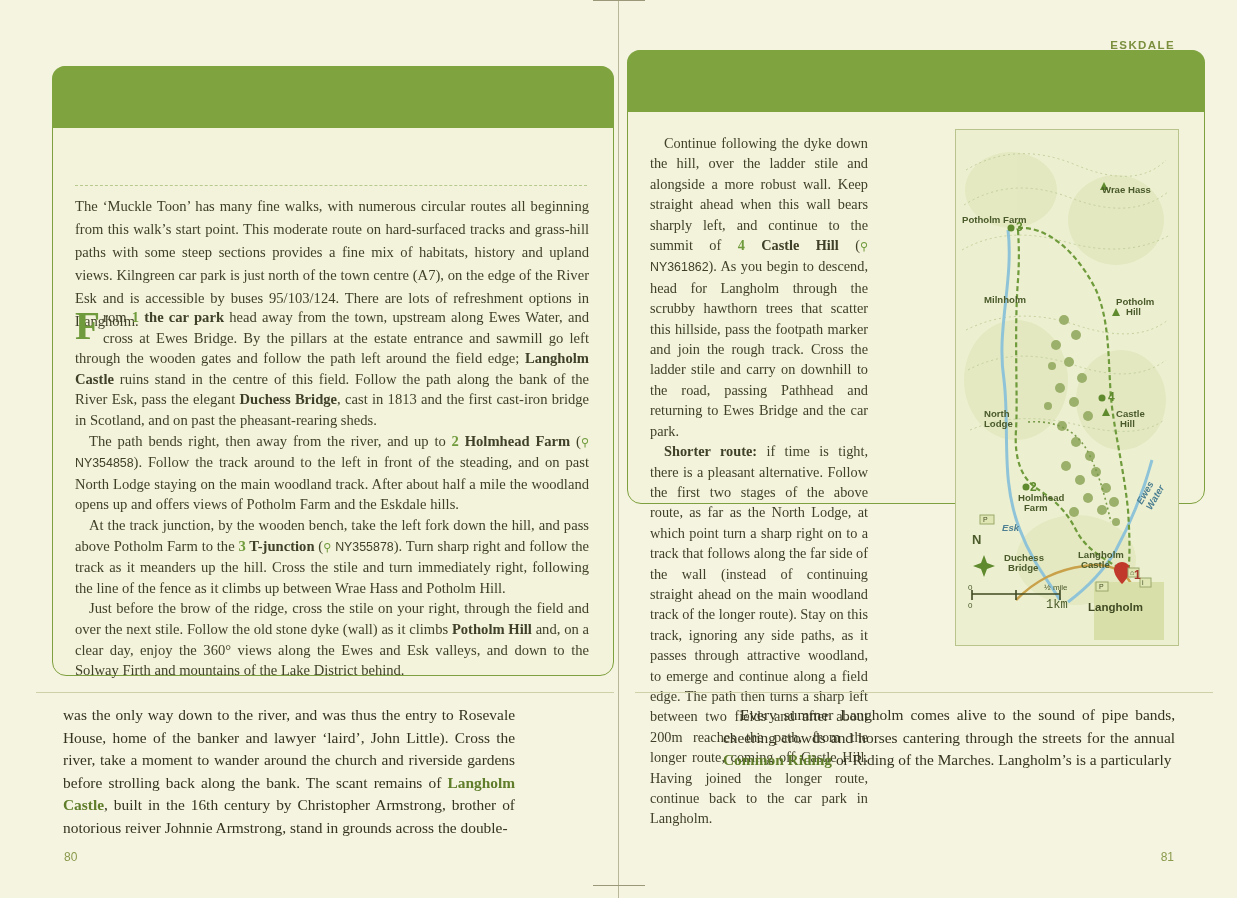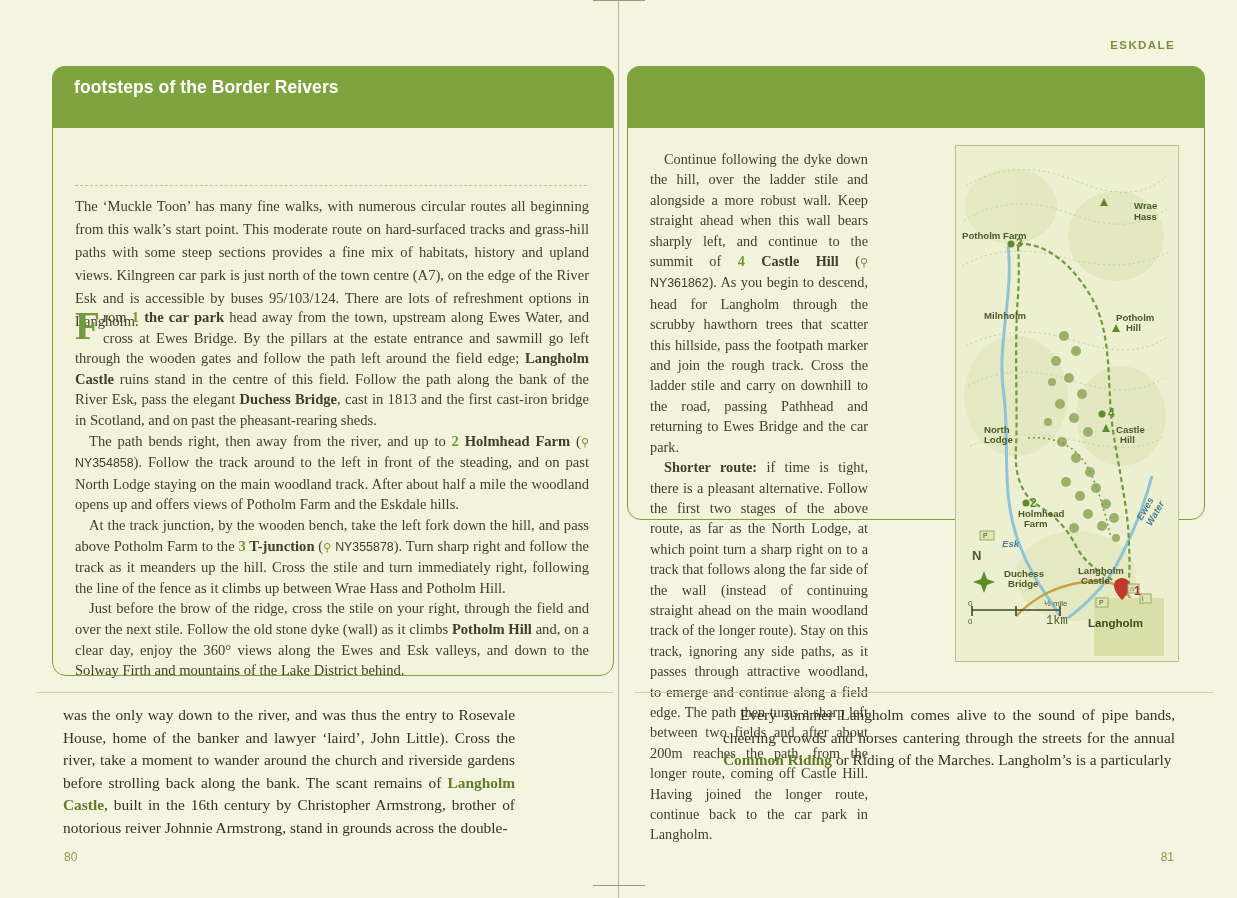--- a/index.html
+++ b/index.html
@@ -38,21 +38,21 @@
   
   .walkbox{
     position:absolute;
     left:52px;top:66px;width:562px;height:610px;
     background:#f3f2da;
     border:1.5px solid #7fa03f;
     border-radius:14px;
     box-sizing:border-box;
   }
   .walkbox-right{
-    left:627px;top:66px;width:578px;height:454px;
+    left:627px;top:50px;width:578px;height:454px;
   }
   .walk-header{
     position:absolute;left:-1px;top:-1px;
     width:562px;height:62px;
     background:#7ea33f;
     border-radius:13px 13px 0 0;
     box-sizing:border-box;
     padding:10px 22px 0 22px;
   }
   .walk-header.right{width:578px;}
@@ -154,21 +154,20 @@
 
   <div class="spine"></div>
   <div class="crop-top"></div>
   <div class="crop-bot"></div>
 
   <div class="running-head rh-left">ANNANDALE &amp; ESKDALE</div>
   <div class="running-head rh-right">ESKDALE</div>
 
   <div class="walkbox">
     <div class="walk-header">
-      <div class="walk-title">footsteps of the Border Reivers</div>
     </div>
 
     <div class="dashline"></div>
 
     <div class="intro">The ‘Muckle Toon’ has many fine walks, with numerous circular routes all beginning from this walk’s start point. This moderate route on hard-surfaced tracks and grass-hill paths with some steep sections provides a fine mix of habitats, history and upland views. Kilngreen car park is just north of the town centre (A7), on the edge of the River Esk and is accessible by buses 95/103/124. There are lots of refreshment options in Langholm.</div>
 
     <div class="body-col">
       <p class="first">
         <span class="dropcap">F</span><span>rom </span><span class="num">1</span><b class="place"> the car park</b><span> head away from the town, upstream along Ewes Water, and cross at Ewes Bridge. By the pillars at the estate entrance and sawmill go left through the wooden gates and follow the path left around the field edge; </span><b class="place">Langholm Castle</b><span> ruins stand in the centre of this field. Follow the path along the bank of the River Esk, pass the elegant </span><b class="place">Duchess Bridge</b><span>, cast in 1813 and the first cast-iron bridge in Scotland, and on past the pheasant-rearing sheds.</span>
       </p>
@@ -293,21 +292,21 @@
           <line x1="16" y1="460" x2="16" y2="470" stroke="#3f4a22" stroke-width="1.6"></line>
           <line x1="60" y1="460" x2="60" y2="470" stroke="#3f4a22" stroke-width="1.6"></line>
           <line x1="104" y1="460" x2="104" y2="470" stroke="#3f4a22" stroke-width="1.6"></line>
         </g>
 
         <g fill="#5f8a2e">
           <polygon points="28,425 31,433 39,436 31,439 28,447 25,439 17,436 25,433"></polygon>
         </g>
       </svg>
 
-      <div class="map-label" style="left:146px;top:54px;margin-left:32px;">Wrae Hass</div>
+      <div class="map-label" style="left:146px;top:54px;">Wrae Hass</div>
       <div class="map-label" style="left:6px;top:84px;">Potholm Farm</div>
       <div class="map-label" style="left:160px;top:166px;">Potholm</div>
       <div class="map-label" style="left:170px;top:176px;">Hill</div>
       <div class="map-label" style="left:28px;top:164px;">Milnholm</div>
       <div class="map-label" style="left:28px;top:278px;">North</div>
       <div class="map-label" style="left:28px;top:288px;">Lodge</div>
       <div class="map-label" style="left:160px;top:278px;">Castle</div>
       <div class="map-label" style="left:164px;top:288px;">Hill</div>
       <div class="map-label" style="left:62px;top:362px;">Holmhead</div>
       <div class="map-label" style="left:68px;top:372px;">Farm</div>

